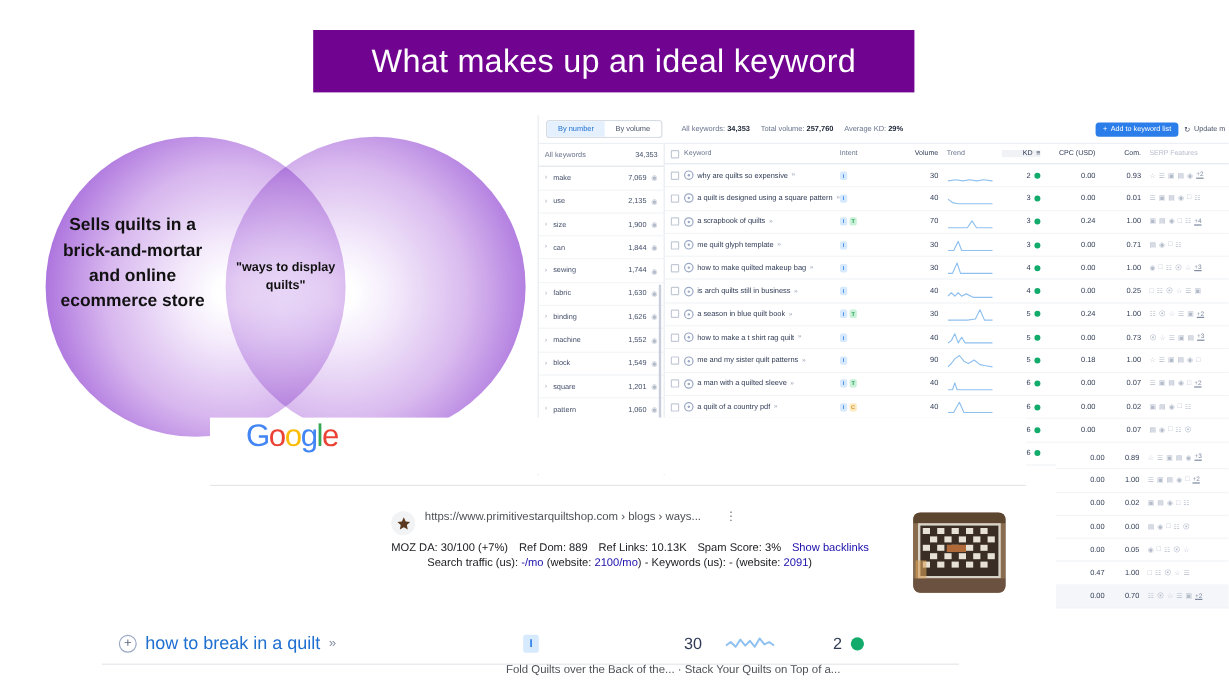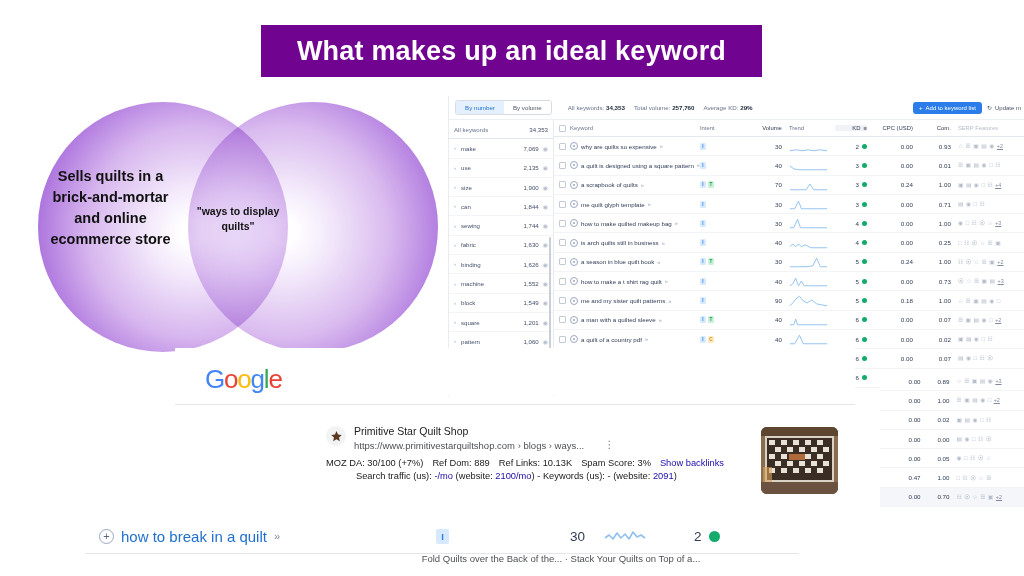--- a/index.html
+++ b/index.html
@@ -11,26 +11,26 @@
   }
   .abs{position:absolute;}
 
   
   #title-banner{
     left:261px;top:25px;width:501px;height:52px;
     background:#70038f;
     display:flex;align-items:center;justify-content:center;
   }
   #title-banner .t{
-    color:#ffffff;font-size:27px;font-weight:700;letter-spacing:.2px;
+    color:#ffffff;font-size:27px;font-weight:400;letter-spacing:.2px;
     font-family:"Liberation Sans", sans-serif;
   }
 
   
-  #venn{left:38px;top:88px;width:400px;height:282px;}
+  #venn{left:38px;top:100px;width:400px;height:282px;}
   .venn-circle{
     position:absolute;width:250px;height:250px;border-radius:50%;
     top:14px;
   }
   #venn-left{
     left:0px;
     background:radial-gradient(circle at 62% 52%, #ffffff 6%, #f3e9fb 22%, #d7b6ee 52%, #a86ddc 80%, #9a5cd4 100%);
   }
   #venn-right{
     left:150px;
@@ -130,21 +130,21 @@
   .kd-dot{width:5px;height:5px;border-radius:50%;background:#12ab6b;}
   .c-cpc{width:46px;text-align:right;color:#2f3b55;}
   .c-com{width:38px;text-align:right;color:#2f3b55;}
   .c-serp{width:74px;padding-left:7px;display:flex;gap:2.5px;align-items:center;color:#b4bccb;font-size:5.8px;}
   .c-serp .plus{color:#7f8aa0;text-decoration:underline;font-size:5.4px;}
   .kd-col-bg{background:#f0f2f6;}
 
   
   #google-strip{
     left:175px;top:348px;width:680px;height:47px;background:#fff;
-    display:flex;align-items:flex-end;
+    display:flex;align-items:flex-start;
   }
   #google-logo{margin-left:30px;font-size:26px;letter-spacing:-1.2px;font-weight:400;}
   #google-logo span{font-family:"Liberation Sans",sans-serif;}
   .g-b{color:#4285F4;} .g-r{color:#EA4335;} .g-y{color:#FBBC05;} .g-g{color:#34A853;}
   #g-searchbox{
     margin-left:22px;width:530px;height:29px;border:1px solid #dfe1e5;border-radius:16px;
     display:flex;align-items:center;padding:0 13px;background:#fff;
   }
   #g-query{flex:1;font-size:11.5px;color:#202124;}
   #g-clear{color:#70757a;font-size:13px;margin-right:9px;}
@@ -814,21 +814,20 @@
 <div class="abs" id="strip-rule"></div>
 
 <div class="abs" id="result">
   <div id="res-head">
     <div id="favicon">
       <svg width="13" height="13" viewBox="0 0 24 24">
           <path d="M12 2l2.9 6.3 6.9.8-5.1 4.7 1.4 6.8L12 17.2 5.9 20.6l1.4-6.8L2.2 9.1l6.9-.8z" fill="#5b3a21"></path>
         </svg>
     </div>
     <div style="min-width:0">
-      <div id="res-site">Primitive Star Quilt Shop</div>
       <div id="res-url">
         <span>https://www.primitivestarquiltshop.com › blogs › ways...</span>
         <span id="res-kebab">⋮</span>
       </div>
     </div>
   </div>
   <div class="res-meta">
     <span>MOZ DA: 30/100 (+7%)</span>
     <span>Ref Dom: 889</span>
     <span>Ref Links: 10.13K</span>

